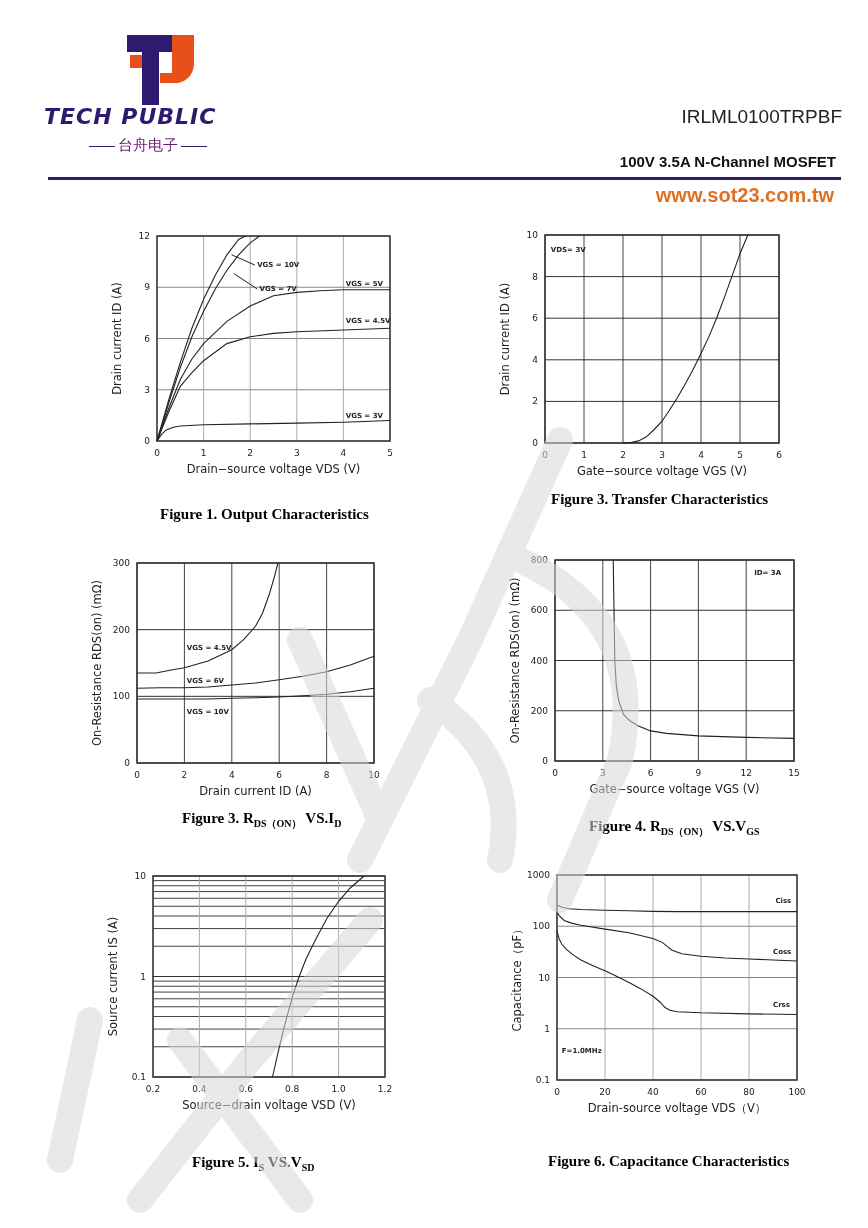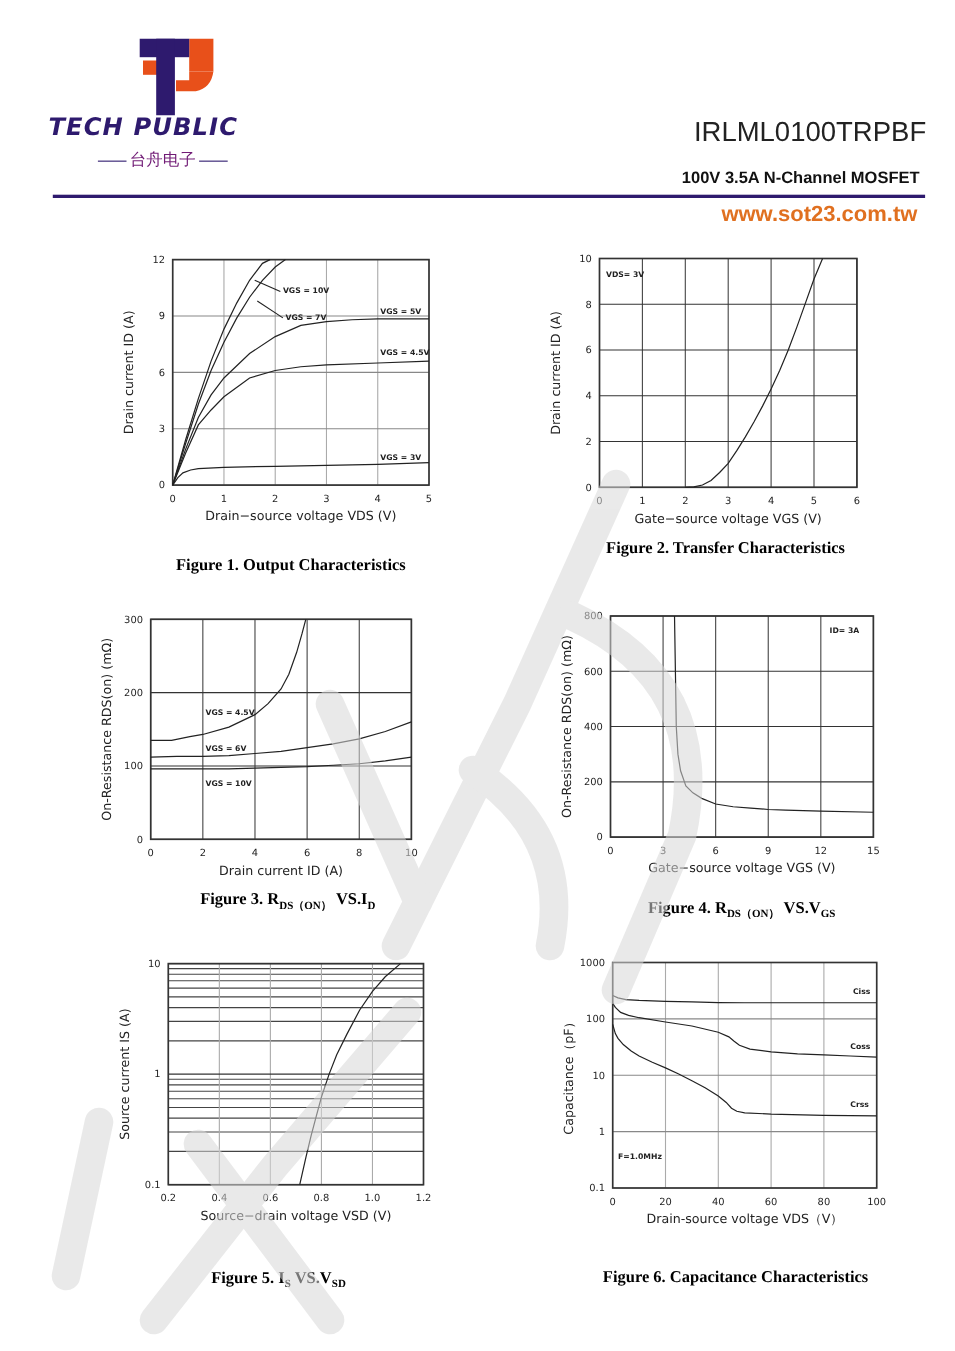--- a/index.html
+++ b/index.html
@@ -1,21 +1,21 @@
 <!DOCTYPE html>
 <html><head>
 <meta charset="utf-8">
 <style>
   html,body{margin:0;padding:0;background:#fff;}
   body{width:868px;height:1228px;position:relative;overflow:hidden;font-family:"Liberation Sans",sans-serif;color:#000;}
   .abs{position:absolute;}
   .brand-name{left:44px;top:104px;font-family:"DejaVu Sans",sans-serif;font-weight:bold;font-style:italic;font-size:22px;color:#2e1a6e;letter-spacing:1px;}
   .brand-cn{left:86px;top:136px;font-size:15px;color:#701a75;}
   .brand-cn:before,.brand-cn:after{content:"";display:inline-block;width:26px;height:1px;background:#2e1a6e;vertical-align:middle;margin:0 3px;}
-  .part{right:26px;top:106px;font-size:25px;color:#222;font-family:"Liberation Sans",sans-serif;}
+  .part{right:26px;top:106px;font-size:19px;color:#222;font-family:"Liberation Sans",sans-serif;}
   .subtitle{right:32px;top:153px;font-size:15px;font-weight:bold;color:#111;}
   .rule{left:48px;top:177px;width:793px;height:3px;background:#2e1a6e;}
   .website{right:34px;top:184px;font-size:20px;font-weight:bold;color:#e07020;}
   .caption{font-family:"Liberation Serif",serif;font-weight:bold;font-size:15px;white-space:nowrap;}
   .caption sub{font-size:10px;}
   svg text{font-family:"DejaVu Sans",sans-serif;}
   .watermark{left:0;top:0;width:868px;height:1228px;pointer-events:none;}
 </style>
 </head>
 <body>
@@ -239,21 +239,21 @@
       <text x="773" y="1006.6426070868519" font-size="7" font-weight="bold" fill="#222">Crss</text>
       <text x="561.8" y="1053.4261605812583" font-size="7" font-weight="bold" fill="#222">F=1.0MHz</text>
       <text x="677" y="1112" font-size="11.5" text-anchor="middle" fill="#222">Drain-source voltage VDS（V）</text>
       <text x="0" y="0" font-size="11.5" text-anchor="middle" fill="#222" transform="translate(521,977.5) rotate(-90)">Capacitance（pF）</text>
     </g>
     <line x1="231.56" y1="254.79166666666666" x2="254.86" y2="265.04166666666663" stroke="#222" stroke-width="1"></line>
     <line x1="233.89" y1="273.5833333333333" x2="257.19" y2="288.9583333333333" stroke="#222" stroke-width="1"></line>
   </svg>
 
 <div class="abs caption" style="left:160px;top:494px;margin-top:12px;">Figure 1. Output Characteristics</div>
-<div class="abs caption" style="left:551px;top:491px;">Figure 2. Transfer Characteristics</div>
+<div class="abs caption" style="left:551px;top:491px;">Figure 3. Transfer Characteristics</div>
 <div class="abs caption" style="left:182px;top:810px;">
   <span>Figure 3. R</span><sub>DS（ON）</sub><span> VS.I</span><sub>D</sub>
 </div>
 <div class="abs caption" style="left:577px;top:818px;margin-left:12px;">
   <span>Figure 4. R</span><sub>DS（ON）</sub><span> VS.V</span><sub>GS</sub>
 </div>
 <div class="abs caption" style="left:192px;top:1154px;">
   <span>Figure 5. I</span><sub>S</sub><span> VS.V</span><sub>SD</sub>
 </div>
 <div class="abs caption" style="left:548px;top:1153px;">Figure 6. Capacitance Characteristics</div>

